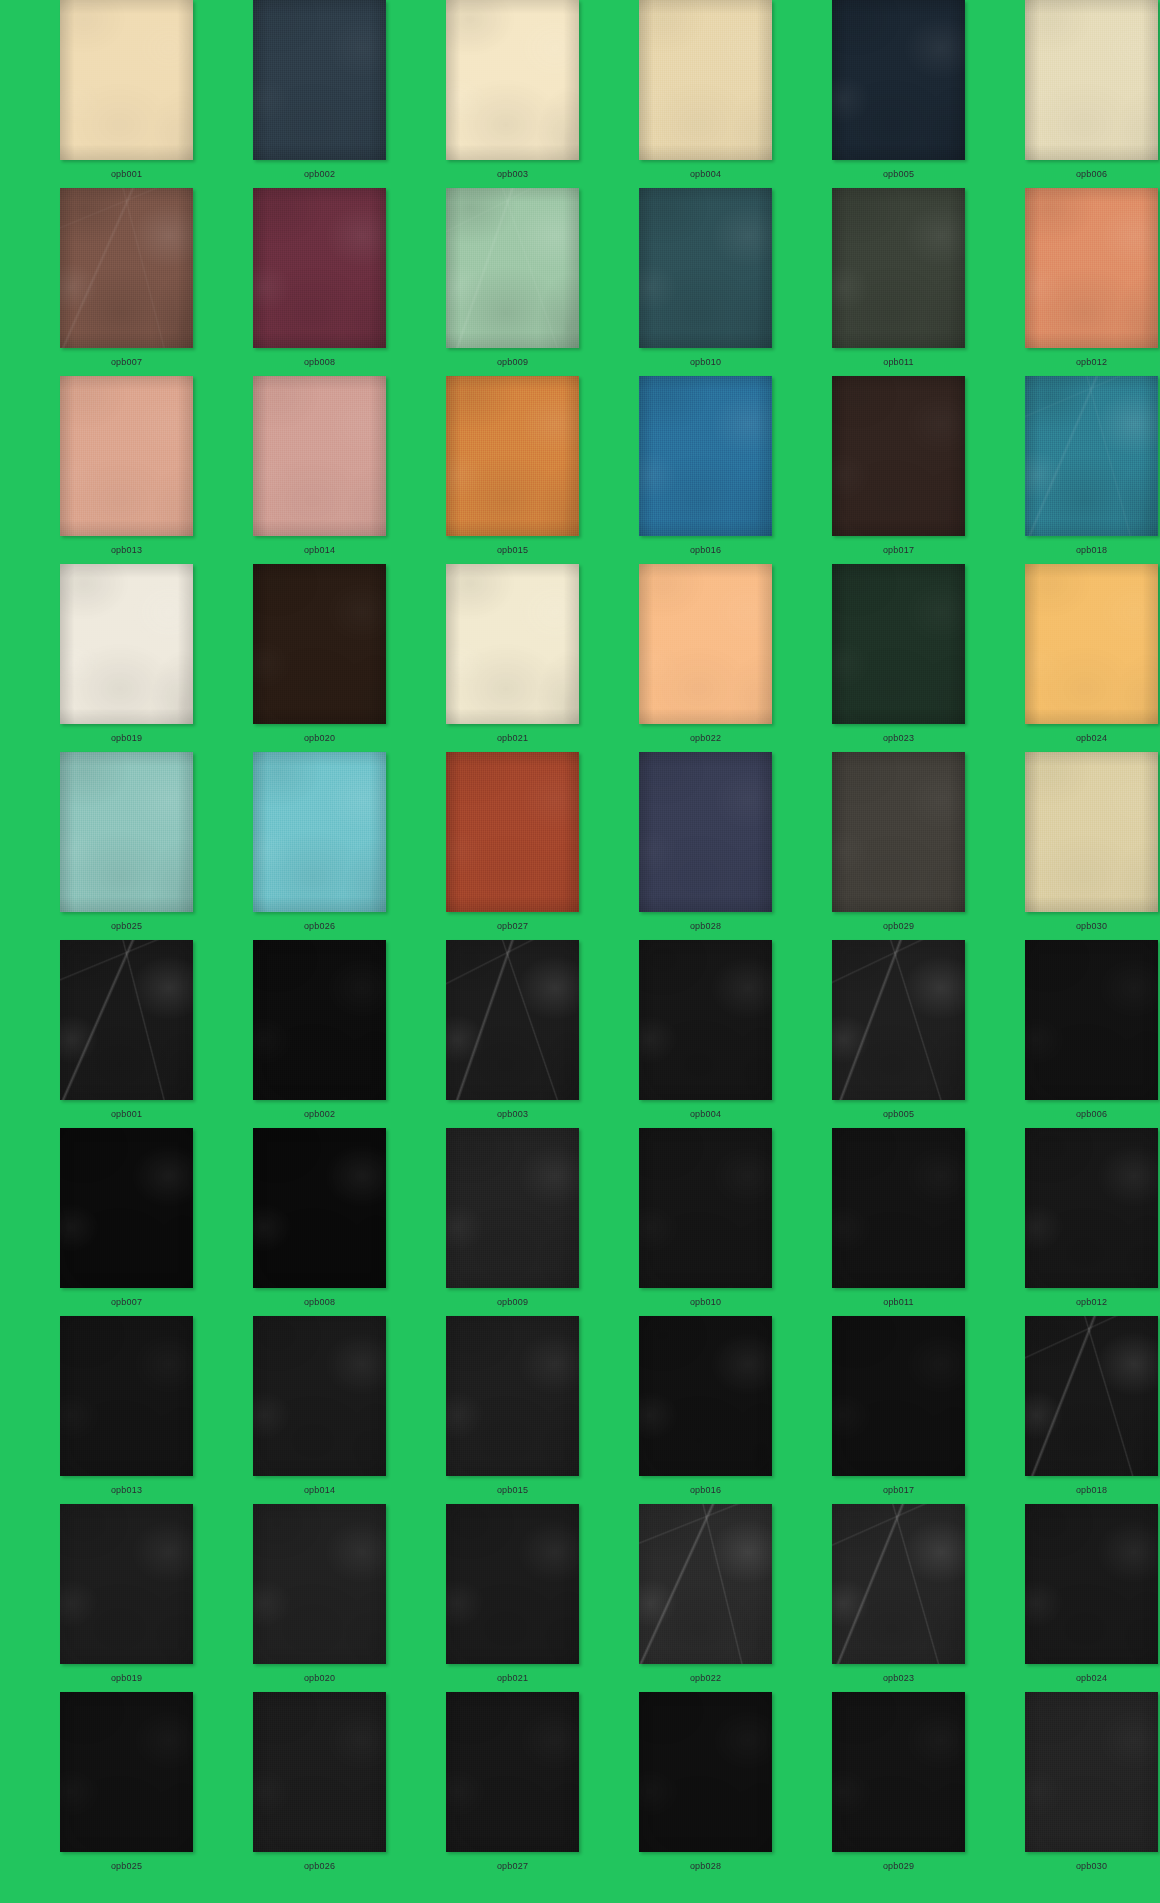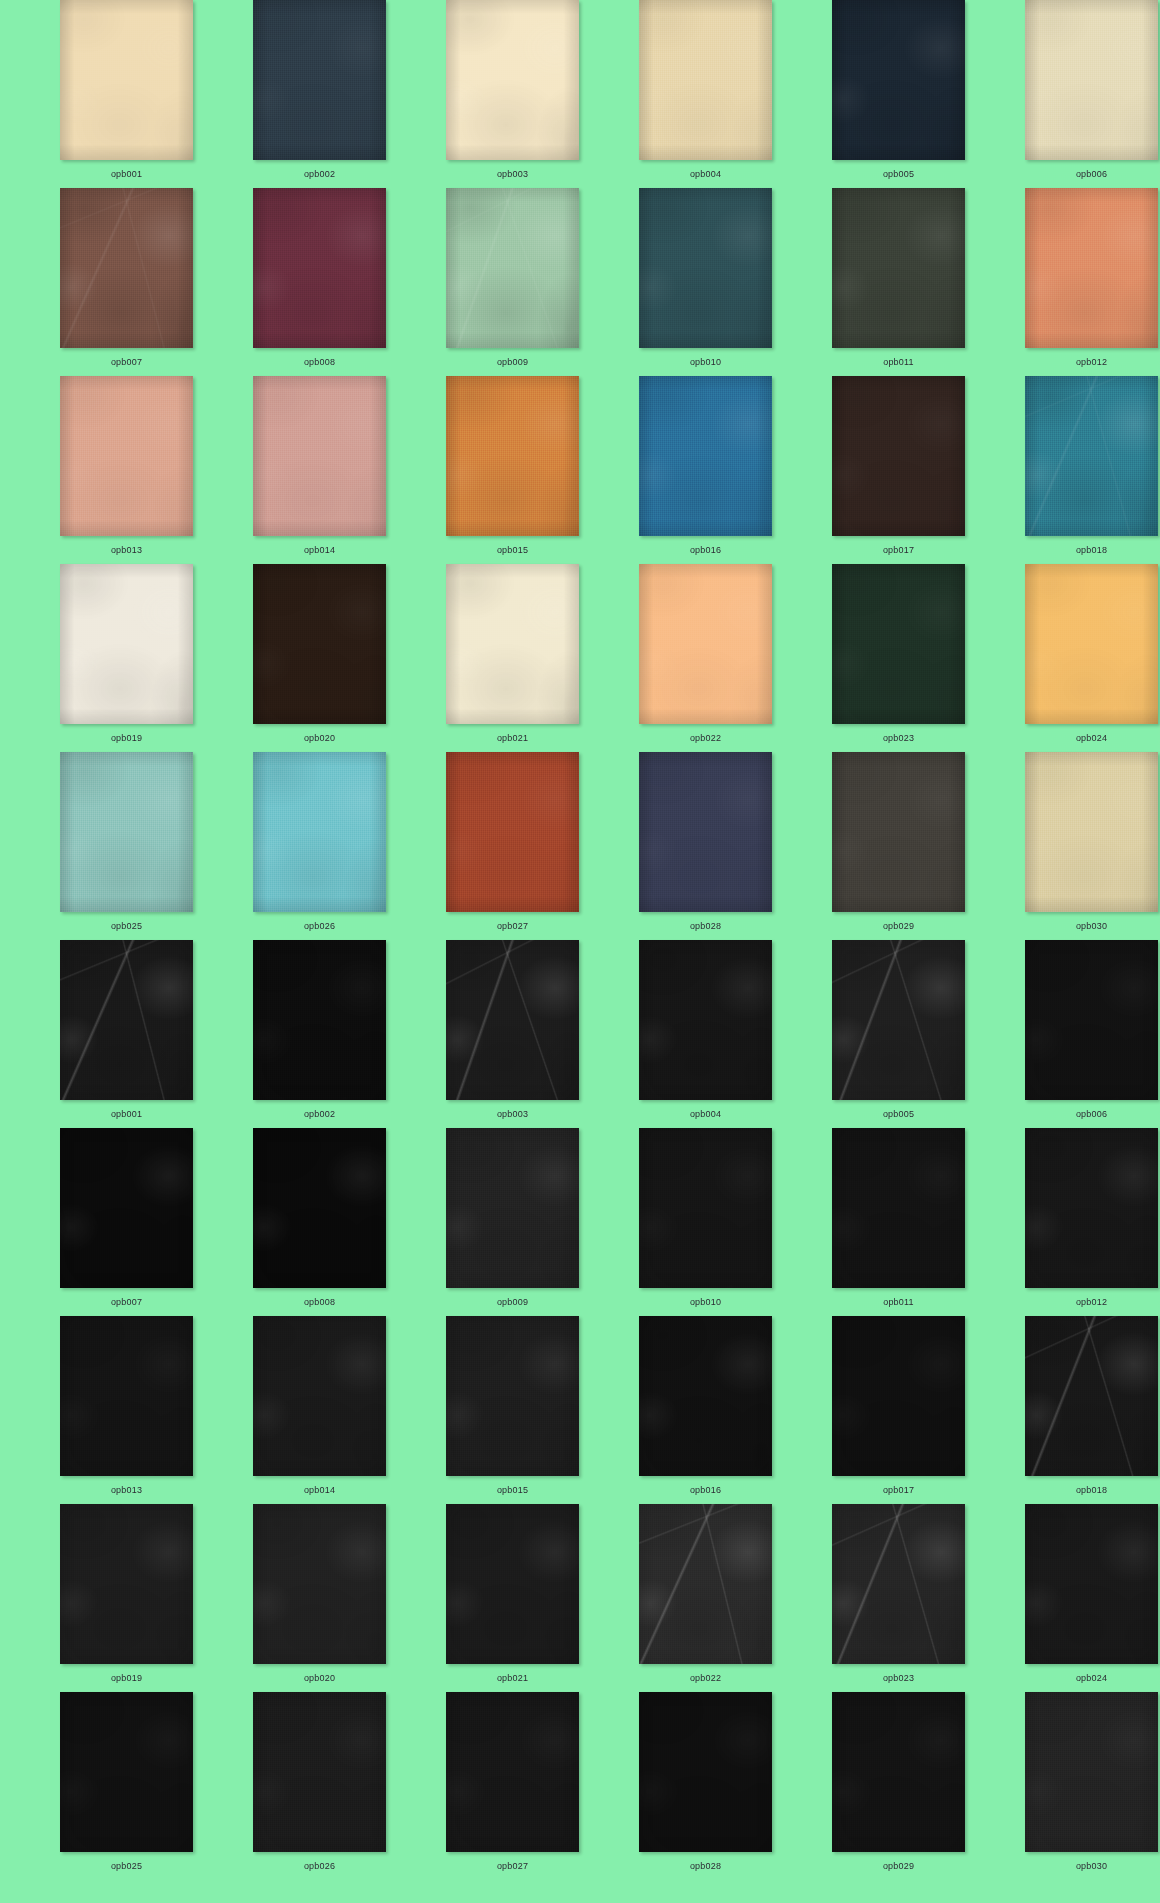--- a/index.html
+++ b/index.html
@@ -119,21 +119,21 @@
     color: #2b2b33;
     text-align: center;
     font-family: "Liberation Sans", sans-serif;
     white-space: nowrap;
     user-select: none;
   }
 </style>
 </head>
 <body style="background: rgb(253, 253, 253);">
 
-<div id="sheet" style="background: #86efac;">
+<div id="sheet" style="background: #22c55e;">
   <div class="grid">
       <div class="cell">
         <div class="swatch" style="background-color: rgb(240, 220, 180);">
           <div class="weave" style="opacity: 0.22;"></div>
           <div class="grain" style="opacity: 0.3; background-position: -20% -19.318%, -19.318% -17.8607%, -17.8607% -20%, -15% -13.3956%, -14.4885% -15%;"></div>
           <div class="vignette" style="opacity: 0.9;"></div>
         </div>
         <div class="caption">opb001</div>
       </div>
       <div class="cell">

